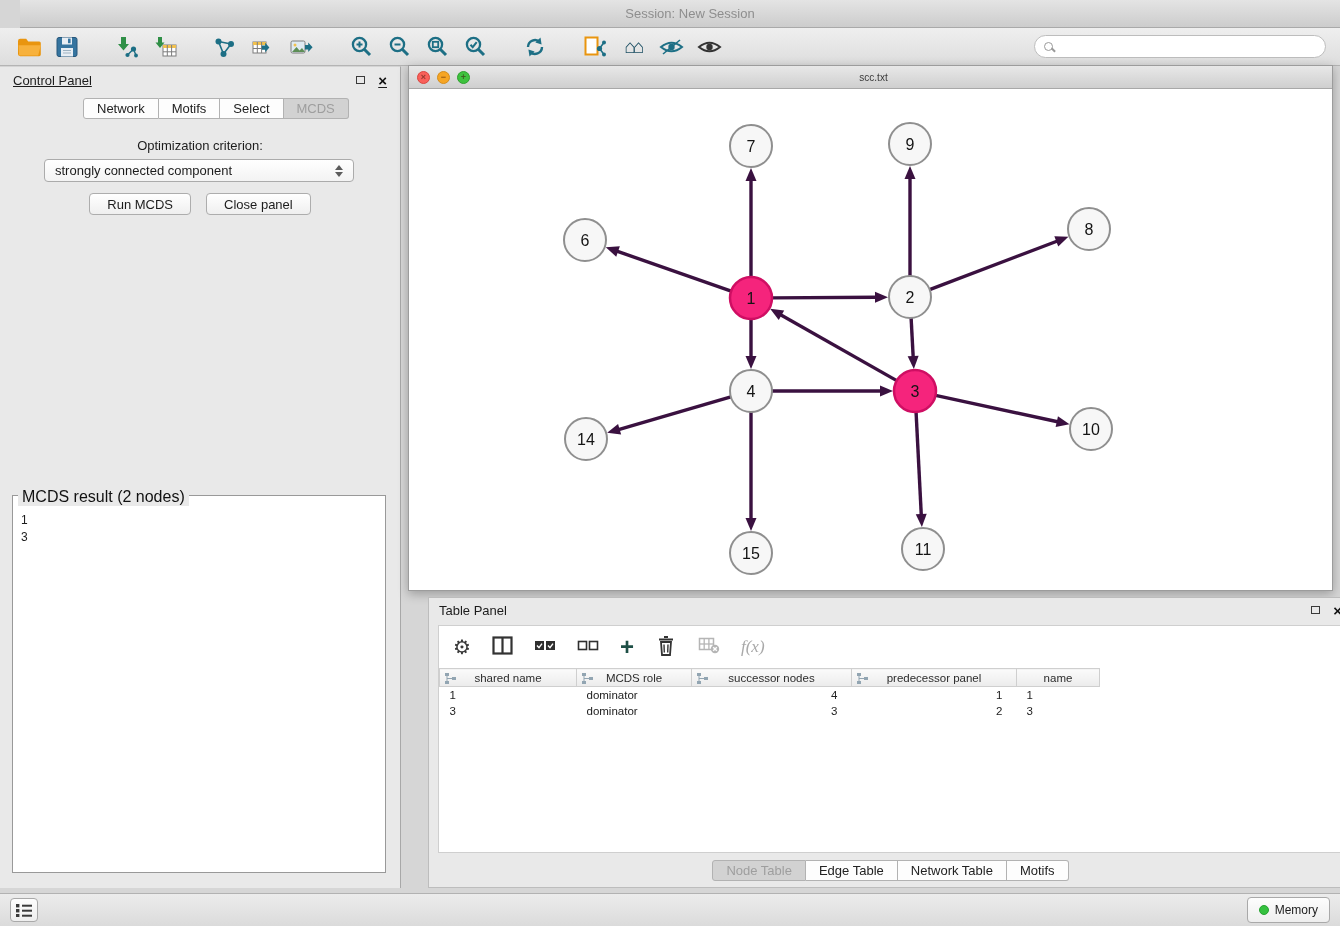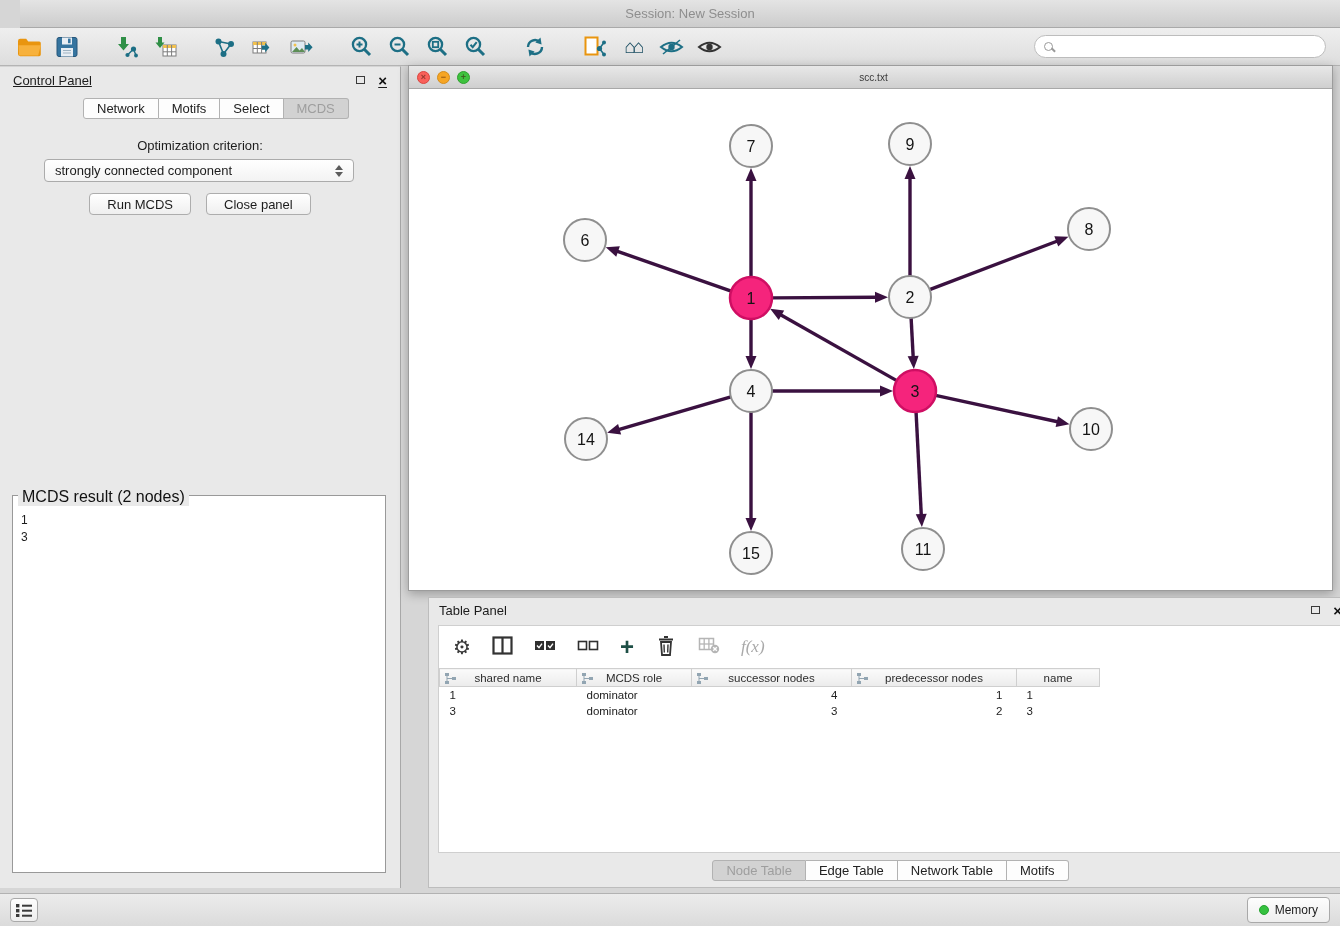--- a/index.html
+++ b/index.html
@@ -502,21 +502,21 @@
                   <rect x="0" y="0" width="4" height="3" fill="#92a5b2"></rect>
                   <rect x="0" y="8" width="4" height="3" fill="#92a5b2"></rect>
                   <rect x="7" y="4" width="4" height="3" fill="#92a5b2"></rect>
                   <path d="M2 3 v6 M2 5.5 h5" stroke="#92a5b2" fill="none"></path>
                 </svg></span><span class="hdr-label">successor nodes</span></th>
             <th><span class="hdr-icon"><svg width="11" height="11" viewBox="0 0 11 11">
                   <rect x="0" y="0" width="4" height="3" fill="#92a5b2"></rect>
                   <rect x="0" y="8" width="4" height="3" fill="#92a5b2"></rect>
                   <rect x="7" y="4" width="4" height="3" fill="#92a5b2"></rect>
                   <path d="M2 3 v6 M2 5.5 h5" stroke="#92a5b2" fill="none"></path>
-                </svg></span><span class="hdr-label">predecessor nodes</span></th>
+                </svg></span><span class="hdr-label">predecessor panel</span></th>
             <th><span class="hdr-label">name</span></th>
           </tr>
         </thead>
       <tbody id="ntable-body">
           <tr>
             <td>1</td>
             <td>dominator</td>
             <td>4</td>
             <td>1</td>
             <td>1</td>

